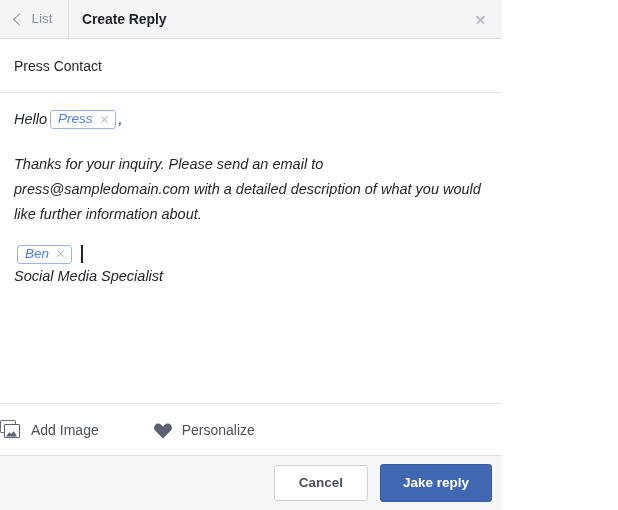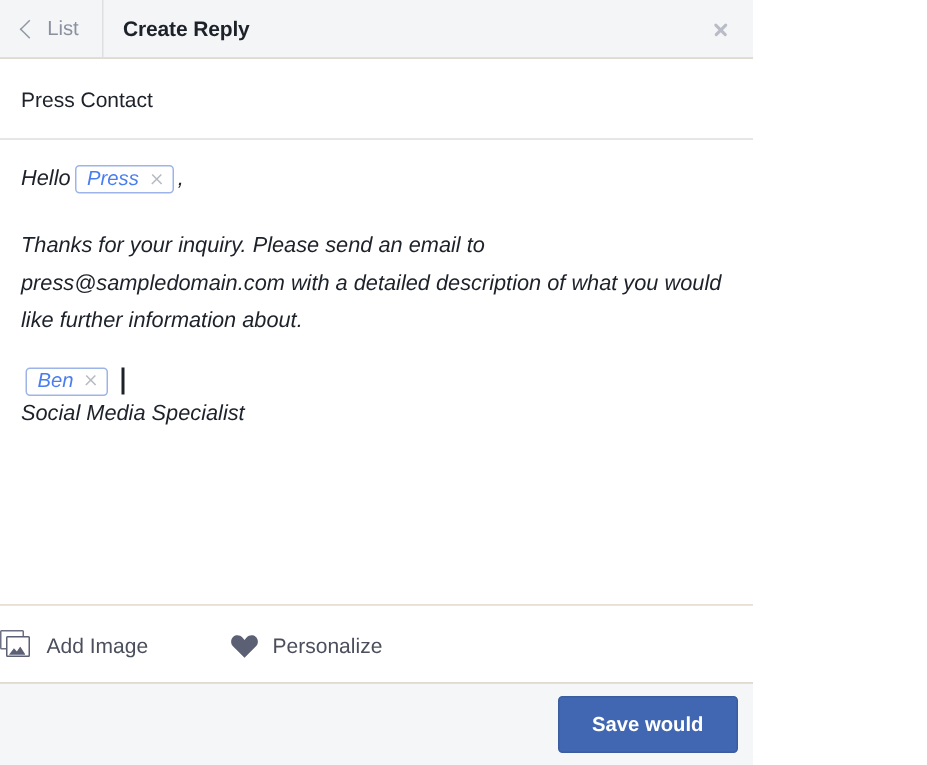--- a/index.html
+++ b/index.html
@@ -349,16 +349,17 @@
     </div>
     <div class="tool">
       <svg class="icon-heart" viewBox="0 0 24 22">
         <path d="M12 21.3 2.6 12C0.5 9.9 0.6 6.2 2.9 4.2 5.1 2.3 8.4 2.7 10.3 4.9L12 6.9l1.7-2c1.9-2.2 5.2-2.6 7.4-0.7 2.3 2 2.4 5.7 0.3 7.8L12 21.3z" fill="#5b6075"></path>
       </svg>
       <span class="tool-label">Personalize</span>
     </div>
   </div>
 
   <div class="footer">
-    <button class="btn btn-primary">Save would</button>
+    <button class="btn btn-cancel">Cancel</button>
+    <button class="btn btn-primary">Jake reply</button>
   </div>
 
 </div>
 
 </body></html>

